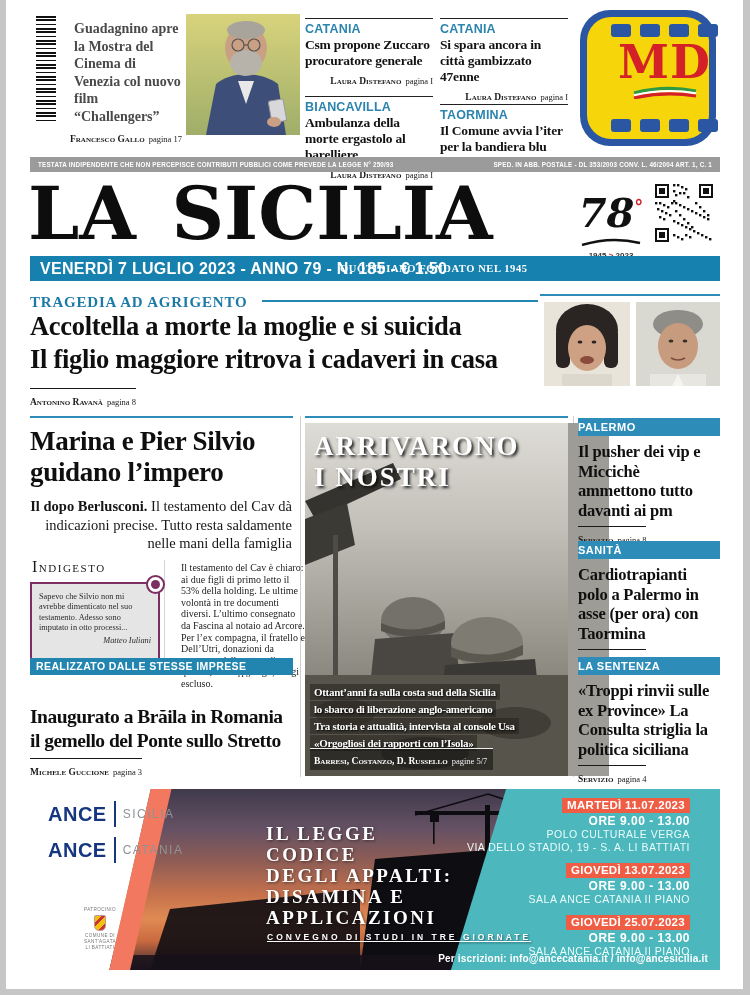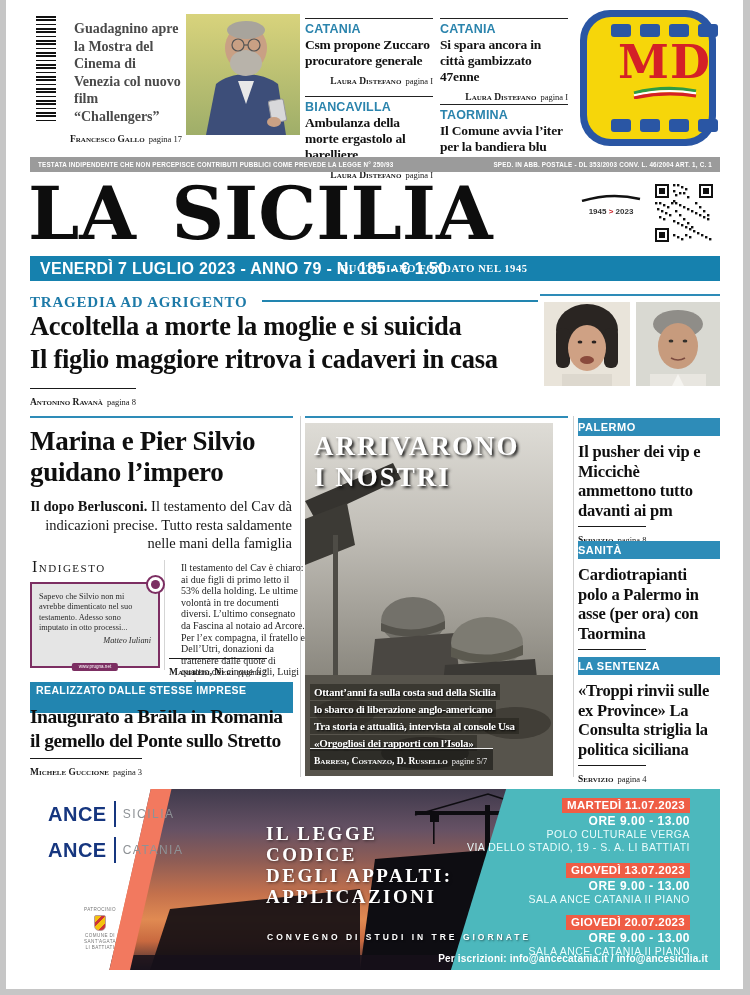--- a/index.html
+++ b/index.html
@@ -83,28 +83,28 @@
   .indig-title { left:32px; top:558px; font-size:16px; letter-spacing:1.5px; color:#1a1a1a; font-variant:small-caps; font-weight:500; }
   .indig-box { left:30px; top:582px; width:130px; height:86px; border:2px solid #7c2e62; background:#e5e5e5; padding:8px 7px 4px 7px; }
   .indig-quote { font-size:8.3px; line-height:10.4px; color:#2a2a2a; }
   .indig-sign { font-size:8.3px; font-style:italic; text-align:right; color:#2a2a2a; margin-top:2px; }
   .indig-pill { position:absolute; left:50%; bottom:-5px; transform:translateX(-50%); background:#7c2e62; color:#fff;
     font-family:"Liberation Sans", sans-serif; font-size:4.5px; line-height:8px; padding:0 7px; border-radius:2px; white-space:nowrap; }
   .indig-badge { position:absolute; top:-9px; right:-7px; width:19px; height:19px; border-radius:50%; background:#fff; border:2px solid #7c2e62; }
   .indig-badge i { position:absolute; left:3px; top:3px; width:9px; height:9px; border-radius:50%; background:#7c2e62; }
   .summary { left:181px; top:562px; width:125px; font-size:10px; line-height:11.6px; color:#1c1c1c; }
   .sum-byl { left:169px; top:658px; }
-  .realizzato { left:30px; top:682px; width:263px; height:31px; background:#2285b0; color:#fff;
+  .realizzato { left:30px; top:658px; width:263px; height:17px; background:#2285b0; color:#fff;
     font-family:"Liberation Sans", sans-serif; font-weight:bold; font-size:10.5px; line-height:17px; padding-left:6px; letter-spacing:.4px; }
   .bridge-head { left:30px; top:705px; width:266px; font-weight:bold; font-size:19.5px; line-height:24px; color:#0f0f0f; letter-spacing:-.5px; }
   .bridge-head div { white-space:nowrap; }
   .bridge-byl { left:30px; top:758px; }
 
   
-  .feature { left:305px; top:423px; width:248px; height:353px; overflow:hidden; background:#9e9c96;text-decoration:underline; }
+  .feature { left:305px; top:423px; width:304px; height:353px; overflow:hidden; background:#9e9c96;text-decoration:underline; }
   .feat-title { position:absolute; left:9px; top:8px; color:#fff; font-weight:bold; font-size:27px; line-height:31px;
     letter-spacing:2px; text-shadow:2px 2px 3px rgba(0,0,0,.85); }
   .feat-cap { position:absolute; left:5px; bottom:24px; }
   .feat-cap div { display:table; background:rgba(35,32,28,.55); color:#fff; font-weight:bold; font-size:11px; line-height:14px;
     letter-spacing:-.3px; padding:1px 4px; margin-bottom:1px; white-space:nowrap; text-shadow:1px 1px 2px #000; }
   .feat-byl { position:absolute; left:5px; bottom:6px; background:rgba(25,25,22,.65); border-top:1px solid #eee; padding:1px 6px 2px 4px; color:#fff; }
   .feat-byl .n { color:#fff; } .feat-byl .p { color:#eee; }
 
   
   .rail-sec { left:578px; width:142px; }
@@ -126,21 +126,21 @@
   .ance-name { font-family:"Liberation Sans", sans-serif; font-weight:bold; font-size:20px; color:#16367f; letter-spacing:.5px; }
   .ance-div { width:2px; height:26px; background:#16367f; }
   .ance-region { font-family:"Liberation Sans", sans-serif; font-size:12px; color:#8e9296; letter-spacing:1.5px; }
   .patro { position:absolute; left:40px; top:118px; width:60px; text-align:center;
     font-family:"Liberation Sans", sans-serif; font-size:4.6px; color:#777; letter-spacing:.4px; line-height:6px; }
   .patro .emblem { width:12px; height:16px; margin:2px auto;
     background:linear-gradient(135deg,#f4c20d 0 28%,#cc3333 28% 44%,#f4c20d 44% 72%,#cc3333 72% 100%); border:1px solid #b99; border-radius:2px 2px 5px 5px; }
   .ad-title { position:absolute; left:236px; top:34px; color:#fff; font-weight:bold; font-size:19px; line-height:21px;
     letter-spacing:2.5px; font-family:"Liberation Serif", serif; text-shadow:1px 1px 3px rgba(0,0,0,.5); }
   .ad-sub { position:absolute; left:237px; top:143px; color:#fff; font-family:"Liberation Sans", sans-serif; font-weight:bold;
-    font-size:8.5px; letter-spacing:3px; text-shadow:1px 1px 2px rgba(0,0,0,.5); }
+    font-size:8.5px; letter-spacing:3px; text-shadow:1px 1px 2px rgba(0,0,0,.5);text-decoration:underline; }
   .ad-events { position:absolute; right:30px; top:6px; text-align:right; font-family:"Liberation Sans", sans-serif; }
   .ad-ev { margin-bottom:6px; }
   .ad-date { display:inline-block; background:#ef5d45; color:#fff; font-weight:bold; font-size:11.5px; line-height:15px; padding:0 5px; letter-spacing:.3px; }
   .ad-time { color:#fff; font-weight:bold; font-size:12px; line-height:14px; letter-spacing:.5px; margin-top:1px; }
   .ad-venue { color:#eafcfc; font-size:10.5px; line-height:13px; letter-spacing:.5px; }
   .ad-reg { position:absolute; right:12px; bottom:6px; color:#fff; font-family:"Liberation Sans", sans-serif; font-weight:bold; font-size:10px; letter-spacing:.2px;margin-left:32px; }
 </style>
 </head>
 <body>
 
@@ -232,20 +232,21 @@
   </div>
 
   <div class="abs legalbar">
     <span class="l">TESTATA INDIPENDENTE CHE NON PERCEPISCE CONTRIBUTI PUBBLICI COME PREVEDE LA LEGGE N° 250/93</span>
     <span class="r">SPED. IN ABB. POSTALE - DL 353/2003 CONV. L. 46/2004 ART. 1, C. 1</span>
   </div>
 
   <h1 class="abs mast-title">LA SICILIA</h1>
 
   <div class="abs anniv">
+    <div class="num"><span>78</span><span class="deg">°</span></div>
     <svg width="62" height="8" viewBox="0 0 62 8">
       <path d="M2,7 Q31,-2 60,5" stroke="#111" stroke-width="2.4" fill="none"></path>
     </svg>
     <div class="years">
       <span>1945</span>
       <span class="arrow">&gt;</span>
       <span>2023</span>
     </div>
   </div>
 
@@ -500,38 +501,39 @@
       <div class="emblem"></div>
       <div>COMUNE DI</div>
       <div>SANT'AGATA</div>
       <div>LI BATTIATI</div>
     </div>
 
     <div class="ad-title">
       <div>IL LEGGE</div>
       <div>CODICE</div>
       <div>DEGLI APPALTI:</div>
+      <div>DISAMINA E</div>
       <div>APPLICAZIONI</div>
     </div>
     <div class="ad-sub">CONVEGNO DI STUDI IN TRE GIORNATE</div>
 
     <div class="ad-events">
       <div class="ad-ev">
         <div><span class="ad-date">MARTEDÌ 11.07.2023</span></div>
         <div class="ad-time">ORE 9.00 - 13.00</div>
         <div class="ad-venue">POLO CULTURALE VERGA</div>
         <div class="ad-venue">VIA DELLO STADIO, 19 - S. A. LI BATTIATI</div>
       </div>
       <div class="ad-ev">
         <div><span class="ad-date">GIOVEDÌ 13.07.2023</span></div>
         <div class="ad-time">ORE 9.00 - 13.00</div>
         <div class="ad-venue">SALA ANCE CATANIA II PIANO</div>
       </div>
       <div class="ad-ev">
-        <div><span class="ad-date">GIOVEDÌ 20.07.2023</span></div>
+        <div><span class="ad-date">GIOVEDÌ 25.07.2023</span></div>
         <div class="ad-time">ORE 9.00 - 13.00</div>
         <div class="ad-venue">SALA ANCE CATANIA II PIANO</div>
       </div>
     </div>
     <div class="ad-reg">Per iscrizioni: info@ancecatania.it / info@ancesicilia.it</div>
   </div>
 
   <div class="edge" id="edgeL"></div>
   <div class="edge" id="edgeR"></div>
   <div class="edge" id="edgeB"></div>

